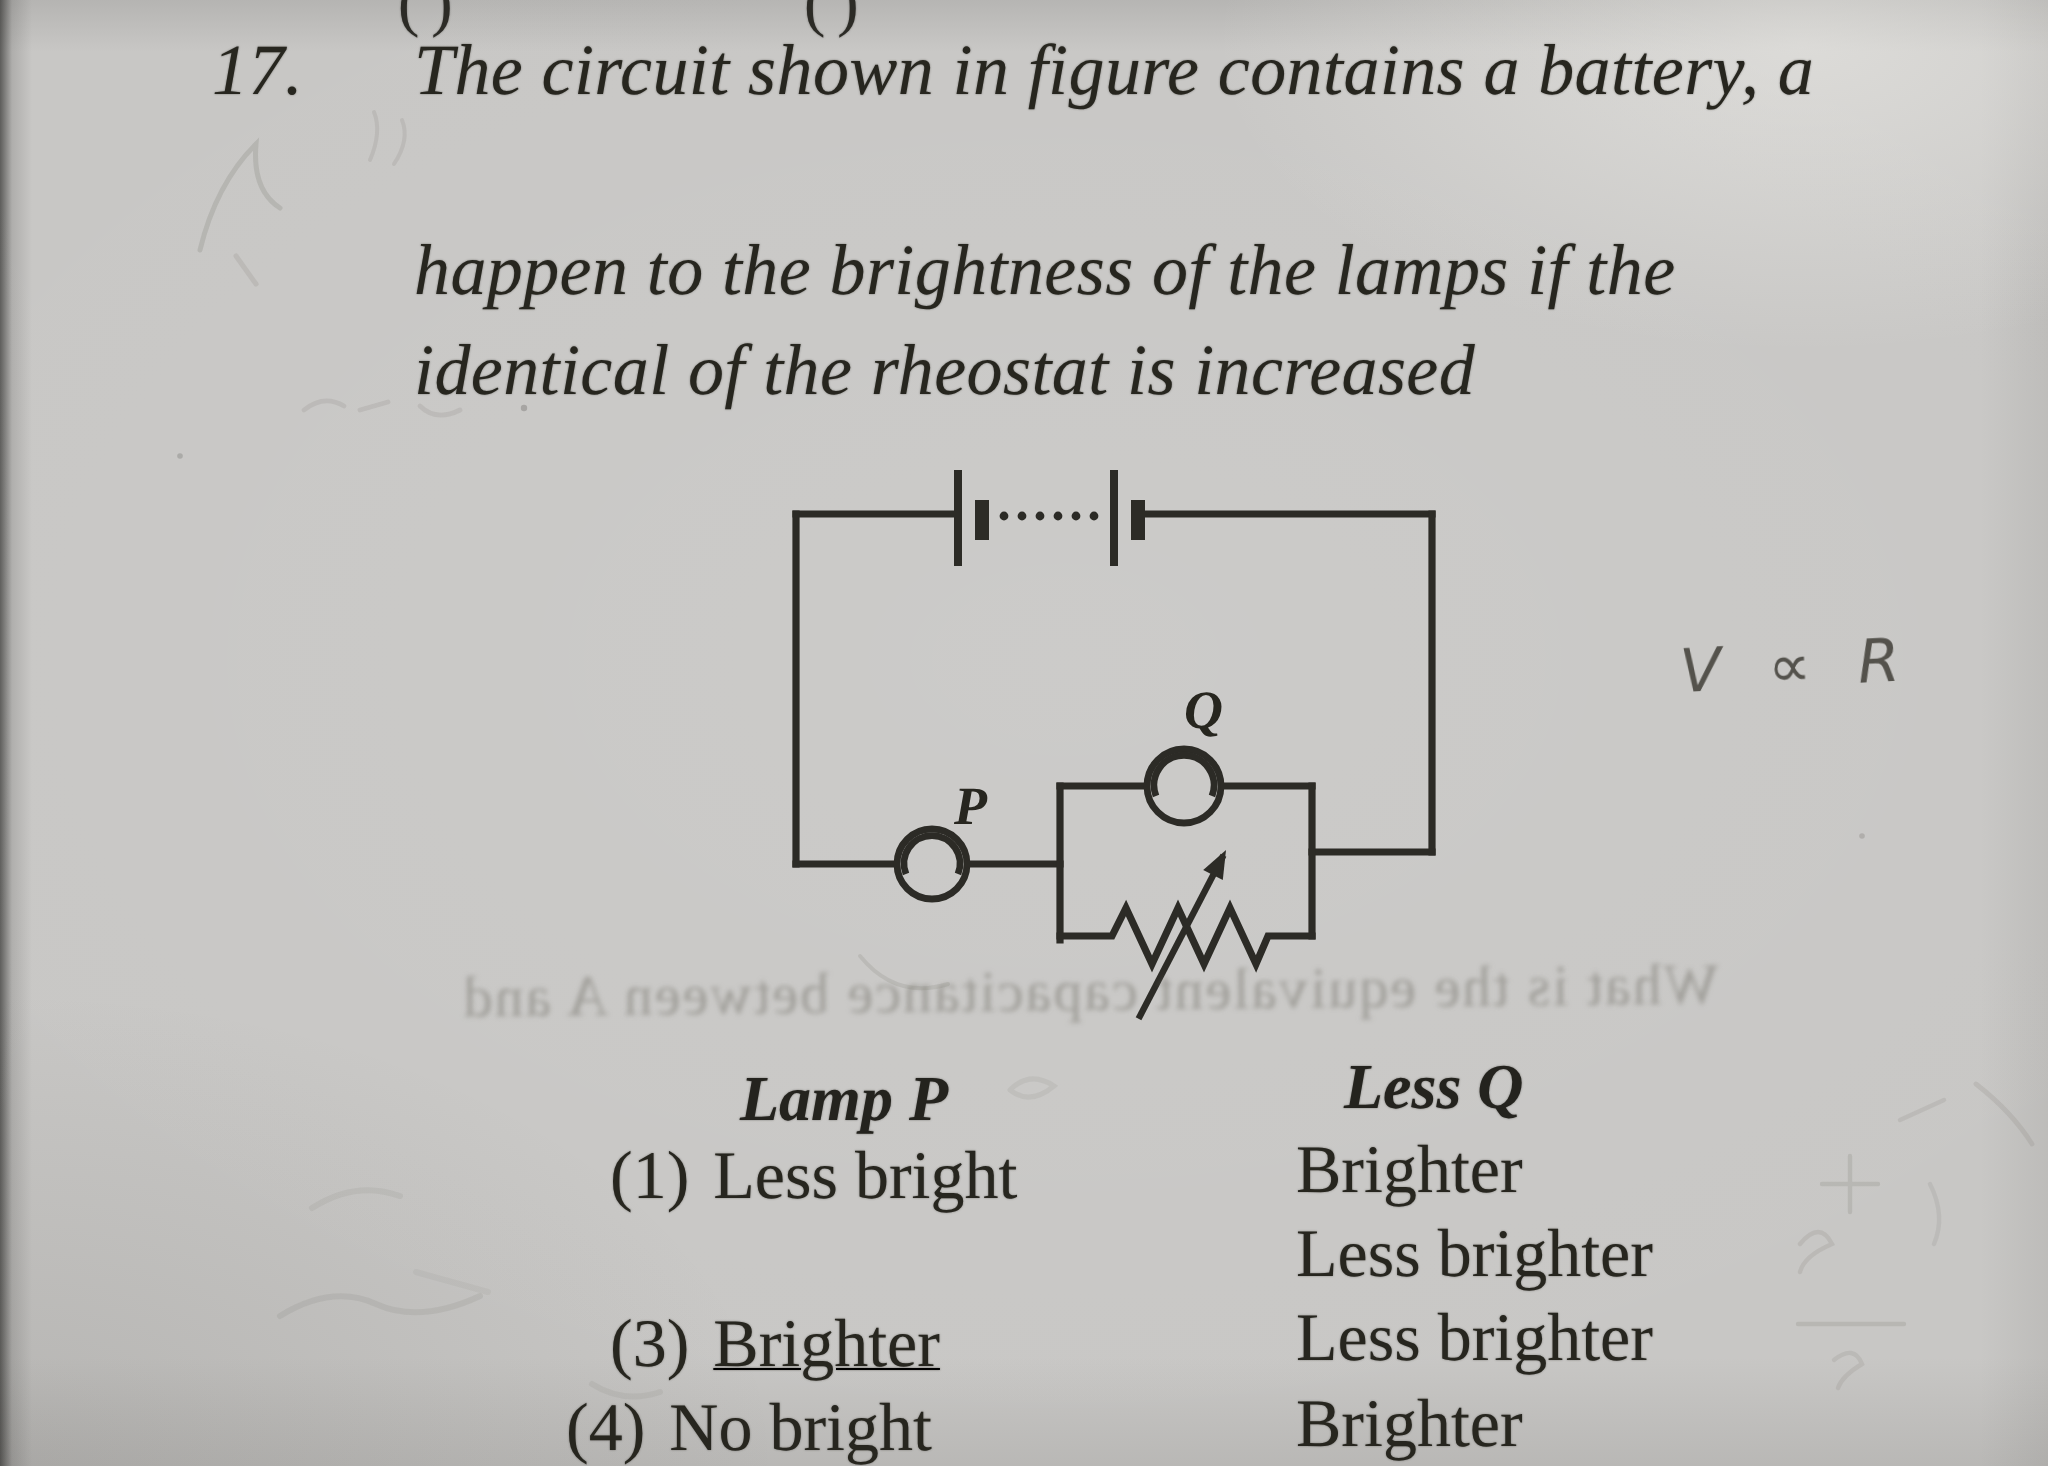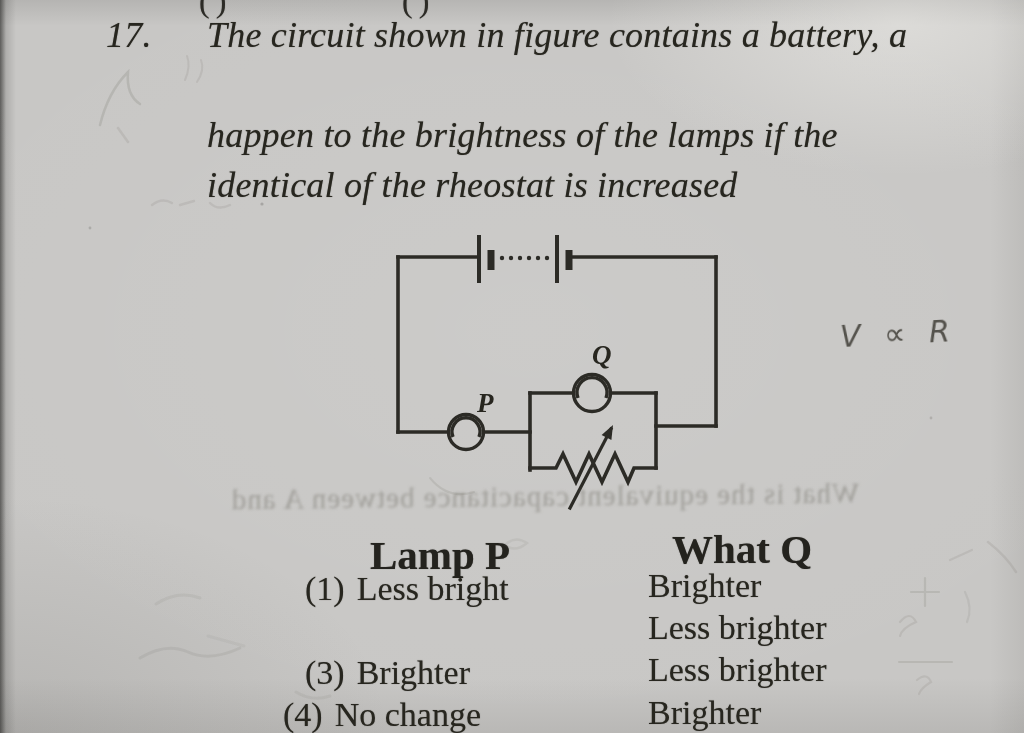--- a/index.html
+++ b/index.html
@@ -64,22 +64,23 @@
     color:rgba(112,110,102,.48);
     font-size:29px;
     white-space:nowrap;
     transform:scaleX(-1) rotate(.6deg);
     filter:blur(1.4px);
     letter-spacing:1px;
     width:810px;text-align:center;
   }
   
   .opt-header{
-    color:#24231e;font-weight:bold;font-size:41px;white-space:nowrap;
+    color:#24231e;font-weight:bold;font-size:32px;white-space:nowrap;
     text-shadow:0 0 1px rgba(40,38,32,.55);
+    font-style:italic;
   }
   .opt-cell, .opt-num{
     color:#27261f;font-size:34px;white-space:nowrap;
     text-shadow:0 0 1px rgba(40,38,32,.5);
   }
   .opt-num{display:inline-block;margin-right:12px;}
   #artifacts{pointer-events:none;}
   .pstroke{stroke:#6f6d66;fill:none;stroke-linecap:round;}
 </style>
 </head>
@@ -139,36 +140,36 @@
 
     <text class="clabel" x="97" y="182">P</text>
     <text class="clabel" x="212" y="134">Q</text>
   </svg>
 
   <span class="abs pencil-note" style="left:840px;top:316px;">V ∝ R</span>
 
   <span class="abs bleed" style="left:140px;top:480px;">What is the equivalent capacitance between A and</span>
 
   <span class="abs opt-header" style="left:370px;top:531px;">Lamp P</span>
-  <span class="abs opt-header" style="left:672px;top:525px;">What Q</span>
+  <span class="abs opt-header" style="left:672px;top:525px;">Less Q</span>
 
   <div class="abs" style="left:305px;top:570px;">
     <span class="opt-num">(1)</span><span class="opt-cell">Less bright</span>
   </div>
   <span class="abs opt-cell" style="left:648px;top:567px;">Brighter</span>
 
   <span class="abs opt-cell" style="left:648px;top:609px;">Less brighter</span>
 
-  <div class="abs" style="left:305px;top:654px;">
+  <div class="abs" style="left:305px;top:654px;text-decoration:underline;">
     <span class="opt-num">(3)</span><span class="opt-cell">Brighter</span>
   </div>
   <span class="abs opt-cell" style="left:648px;top:651px;">Less brighter</span>
 
   <div class="abs" style="left:283px;top:696px;">
-    <span class="opt-num">(4)</span><span class="opt-cell">No change</span>
+    <span class="opt-num">(4)</span><span class="opt-cell">No bright</span>
   </div>
   <span class="abs opt-cell" style="left:648px;top:694px;">Brighter</span>
 
   <svg id="artifacts" class="abs" style="left:0;top:0;" width="1024" height="733" viewBox="0 0 1024 733">
     <path class="pstroke" d="M100 125 Q108 92 128 72 Q126 95 140 104" stroke-width="2.5" opacity=".20"></path>
     <path class="pstroke" d="M118 128 l 10 14" stroke-width="2.5" opacity=".15"></path>
     <path class="pstroke" d="M185 80 q 6 -14 2 -24 m 10 26 q 8 -12 4 -22" stroke-width="2" opacity=".14"></path>
     <path class="pstroke" d="M152 205 q 10 -8 20 -2 m 8 2 l 14 -4 m 16 2 q 8 8 20 2" stroke-width="2.4" opacity=".14"></path>
     <path class="pstroke" d="M430 478 q 18 22 44 14" stroke-width="2" opacity=".16"></path>
     <path class="pstroke" d="M505 545 q 10 -10 22 -2 q -12 10 -22 2" stroke-width="2.5" opacity=".10"></path>

